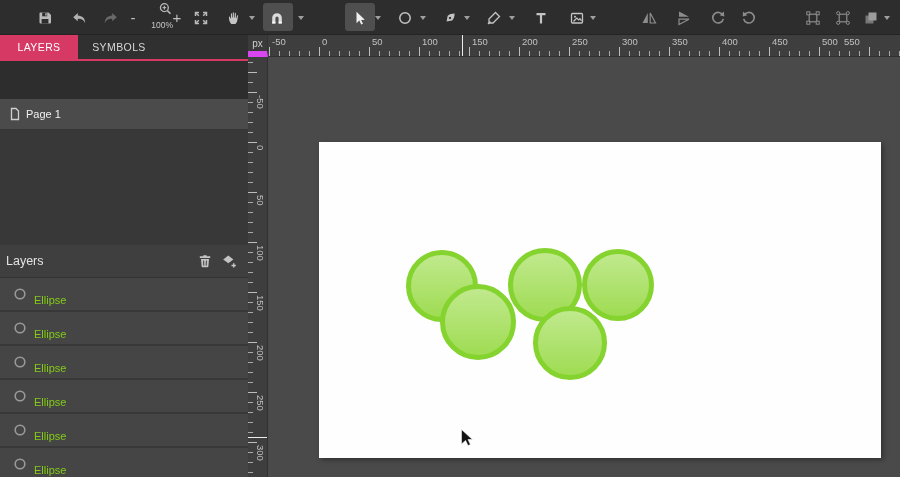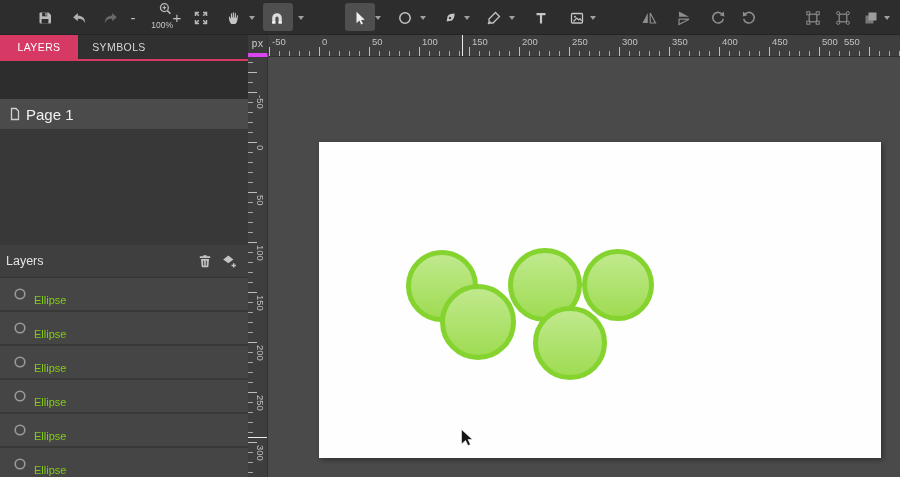--- a/index.html
+++ b/index.html
@@ -26,30 +26,30 @@
   #pages-head { top:61px; height:38px; }
   #layers-head { top:245px; height:33px; }
   .sect-title { position:absolute; left:6px; top:50%; transform:translateY(-50%); font-size:12.5px; color:#e3e3e3; }
   .dd-caret { position:absolute; width:0; height:0; border-left:4px solid transparent; border-right:4px solid transparent; border-top:5px solid #b5b5b5; }
   .hicon { position:absolute; top:50%; transform:translateY(-50%); width:16px; height:16px; }
 
   #toggle { position:absolute; left:160px; top:50%; transform:translateY(-50%); width:26px; height:11px; border-radius:6px; background:#585858; }
   #toggle .knob { position:absolute; left:-1px; top:-1.5px; width:14px; height:14px; border-radius:50%; background:#f2f2f2; }
 
   #page-row { position:absolute; left:0; top:99px; width:248px; height:31px; background:#4b4b4b; border-bottom:1px solid #363636; }
-  #page-row .lbl { position:absolute; left:26px; top:50%; transform:translateY(-50%); font-size:15px; color:#f0f0f0; }
+  #page-row .lbl { position:absolute; left:26px; top:50%; transform:translateY(-50%); font-size:11px; color:#f0f0f0; }
   #panel-gap { position:absolute; left:0; top:130px; width:248px; height:115px; background:#383838; }
   #panel-bottom { position:absolute; left:0; top:278px; width:248px; height:199px; background:#383838; overflow:hidden; }
   .layer-row { position:relative; width:248px; height:32px; background:#454545; margin-bottom:2px; }
   .layer-row .lbl { position:absolute; left:34px; top:50%; transform:translateY(-50%); font-size:11px; color:#84cc16;margin-top:6px; }
   .layer-row svg { position:absolute; left:12px; top:8px; }
 
   
   #canvas-bg { position:absolute; left:268px; top:57px; width:632px; height:420px; background:#4a4a4a; }
-  #corner { position:absolute; left:248px; top:35px; width:20px; height:22px; background:#3a3a3a; color:#cfcfcf; font-size:10px; display:flex; align-items:center; justify-content:center; border-right:1px solid #333; border-bottom:4px solid #d946ef;font-family:Liberation Mono, monospace; }
+  #corner { position:absolute; left:248px; top:35px; width:20px; height:22px; background:#3a3a3a; color:#cfcfcf; font-size:10px; display:flex; align-items:center; justify-content:center; border-right:1px solid #333; border-bottom:6px solid #d946ef; }
   #hruler { position:absolute; left:268px; top:35px; width:632px; height:22px; background:#3e3e3e; border-bottom:1px solid #313131; overflow:hidden; }
   #hruler .minor { position:absolute; left:0; right:0; bottom:0; height:5px;
     background-image:repeating-linear-gradient(to right,#a8a8a8 0px,#a8a8a8 1px,transparent 1px,transparent 10px); background-position-x:1px; }
   #hruler .major { position:absolute; left:0; right:0; bottom:0; height:9px;
     background-image:repeating-linear-gradient(to right,#bdbdbd 0px,#bdbdbd 1px,transparent 1px,transparent 50px); background-position-x:1px; }
   .hlab { position:absolute; top:1px; font-size:9.5px; color:#c2c2c2; }
   #vruler { position:absolute; left:248px; top:57px; width:20px; height:420px; background:#3e3e3e; border-right:1px solid #313131; overflow:hidden; }
   #vruler .minor { position:absolute; top:0; bottom:0; left:0; width:5px;
     background-image:repeating-linear-gradient(to bottom,#a8a8a8 0px,#a8a8a8 1px,transparent 1px,transparent 10px); background-position-y:5px; }
   #vruler .major { position:absolute; top:0; bottom:0; left:0; width:9px;

